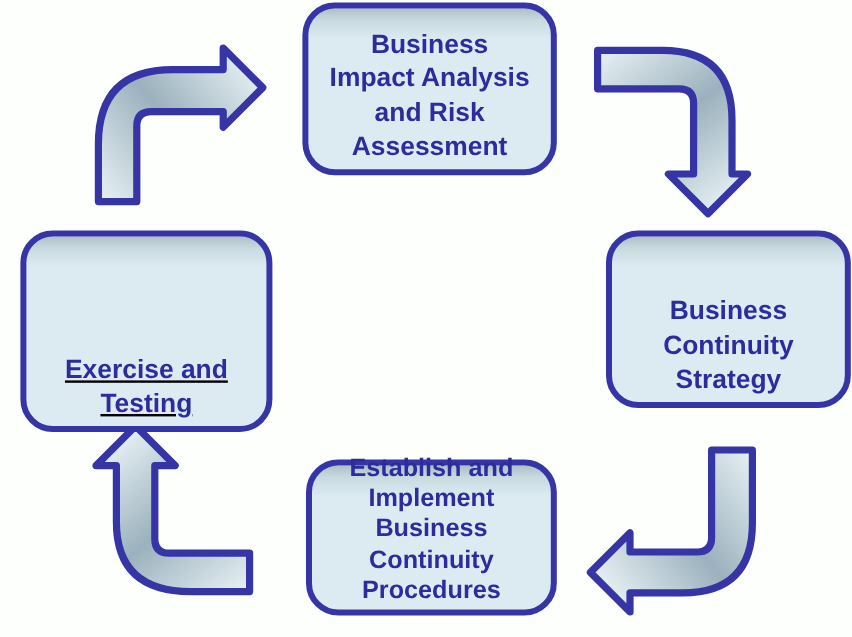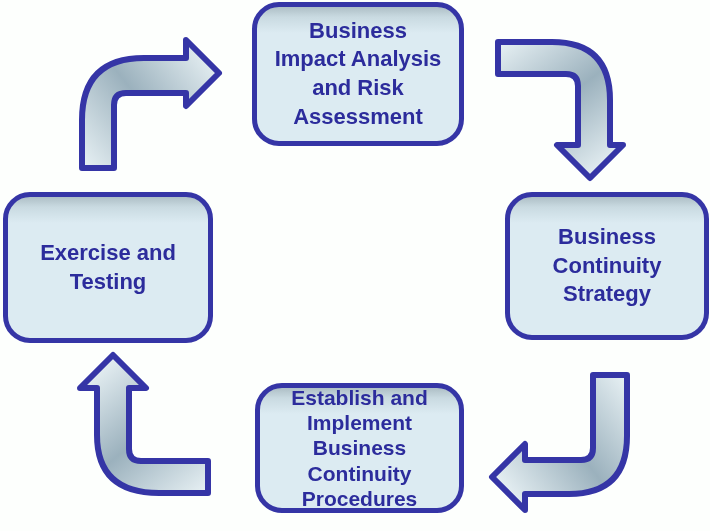--- a/index.html
+++ b/index.html
@@ -21,27 +21,27 @@
   .s-light { stop-color: var(--arrow-light, #e9f2f5); }
   .s-mid   { stop-color: var(--arrow-dark, #9bb1bd); }
   .node {
     position: absolute; box-sizing: border-box;
     border: 5px solid var(--border, #3535a6);
     border-radius: 27px;
     background: linear-gradient(to bottom,
         var(--node-fill-top, #aebfc6) 0px,
         #c9dae1 10px,
         var(--node-fill, #dcebf2) 26px);
-    display: flex; align-items: center; justify-content: center;
+    display: flex; align-items: flex-end; justify-content: center;
     padding: 4px 6px;
   }
   .node-top    { left: 252px; top: 2px;   width: 212px; height: 144px; }
   .node-right  { left: 505px; top: 192px; width: 204px; height: 148px; }
   .node-bottom { left: 255px; top: 383px; width: 209px; height: 130px; }
-  .node-left   { left: 3px;   top: 192px; width: 210px; height: 151px; }
+  .node-left   { left: 17px;   top: 192px; width: 210px; height: 168px; text-decoration: underline; }
   .node-center {
     left: 258px; top: 171px; width: 194px; height: 188px;
     border-radius: 50%; border-width: 6px;
     background: linear-gradient(to bottom,
         #c5d4da 0px,
         var(--node-fill, #dcebf2) 30px);
   }
   .label {
     font-weight: bold; font-size: 22px; line-height: 1.3;
     color: var(--text, #2c2c9c);

